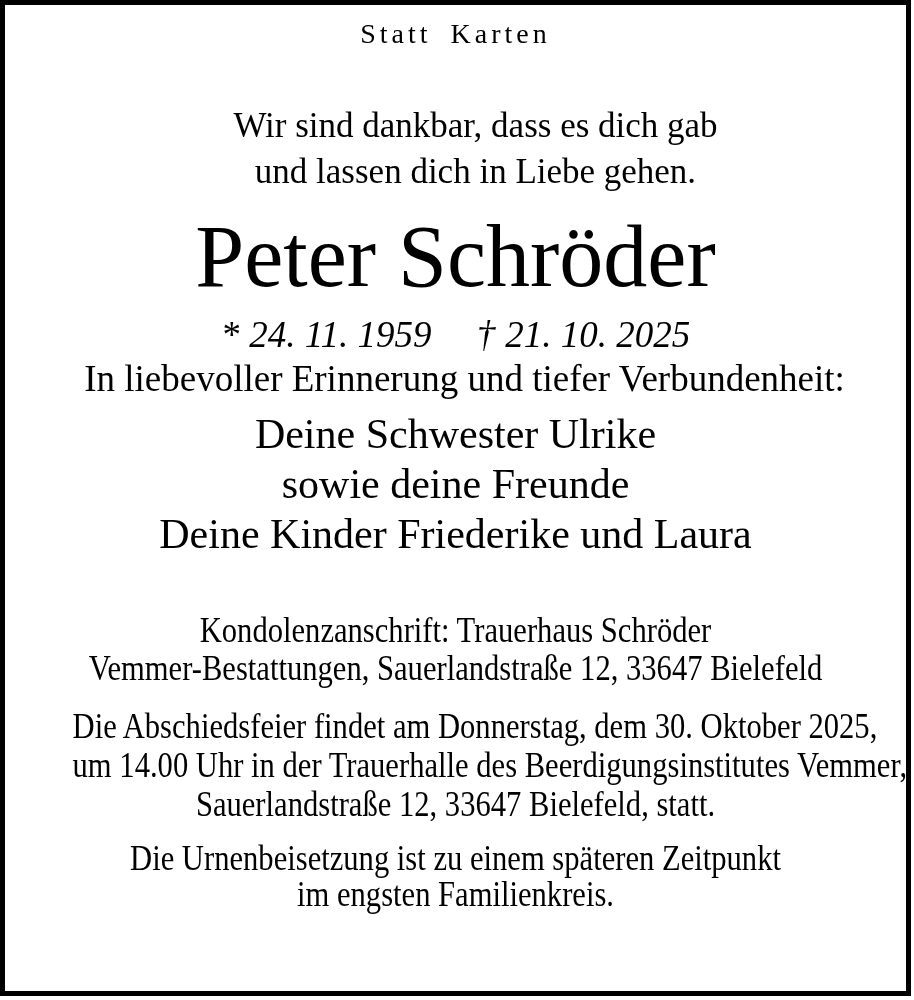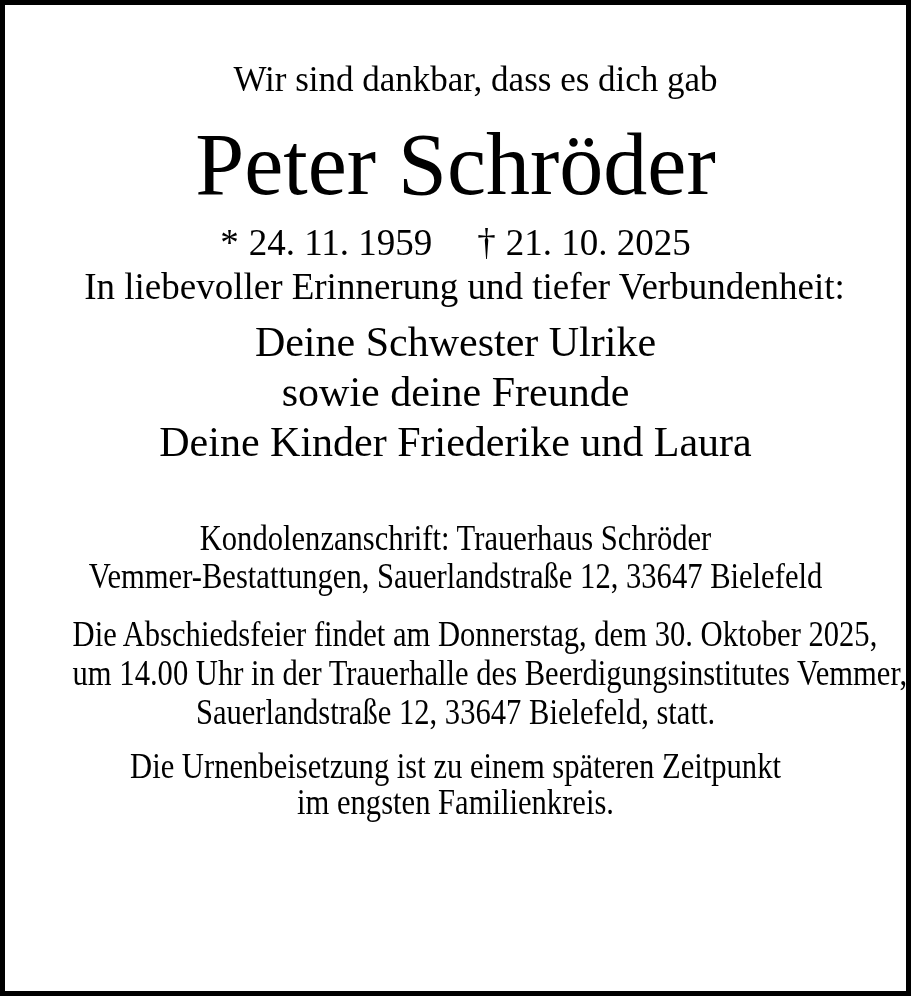--- a/index.html
+++ b/index.html
@@ -51,20 +51,21 @@
     font-size: 88px;
     line-height: 96px;
     white-space: nowrap;
     font-family: Liberation Serif, serif;
   }
   .dates {
     margin-top: 8px;
     font-size: 37px;
     line-height: 44px;
     white-space: nowrap;
+    font-style: italic;
   }
   .dates .death-group {
     margin-left: 45px;
   }
   .dates .symbol {
     margin-right: 10px;
   }
   .remembrance {
     font-size: 37px;
     line-height: 44px;
@@ -96,23 +97,25 @@
     line-height: 36px;
   }
 </style>
 </head>
 <body>
 
 <div class="page">
   <div class="frame"></div>
   <div class="content">
 
+    <div class="statt-karten">Statt Karten</div>
 
     <div class="intro">
       <div>Wir sind dankbar, dass es dich gab</div>
+      <div>und lassen dich in Liebe gehen.</div>
     </div>
 
     <div class="deceased-name">Peter Schröder</div>
 
     <div class="dates">
       <span class="birth-group"><span class="symbol">*</span><span>24. 11. 1959</span></span><span class="death-group"><span class="symbol">†</span><span>21. 10. 2025</span></span>
     </div>
 
     <div class="remembrance">In liebevoller Erinnerung und tiefer Verbundenheit:</div>
 

